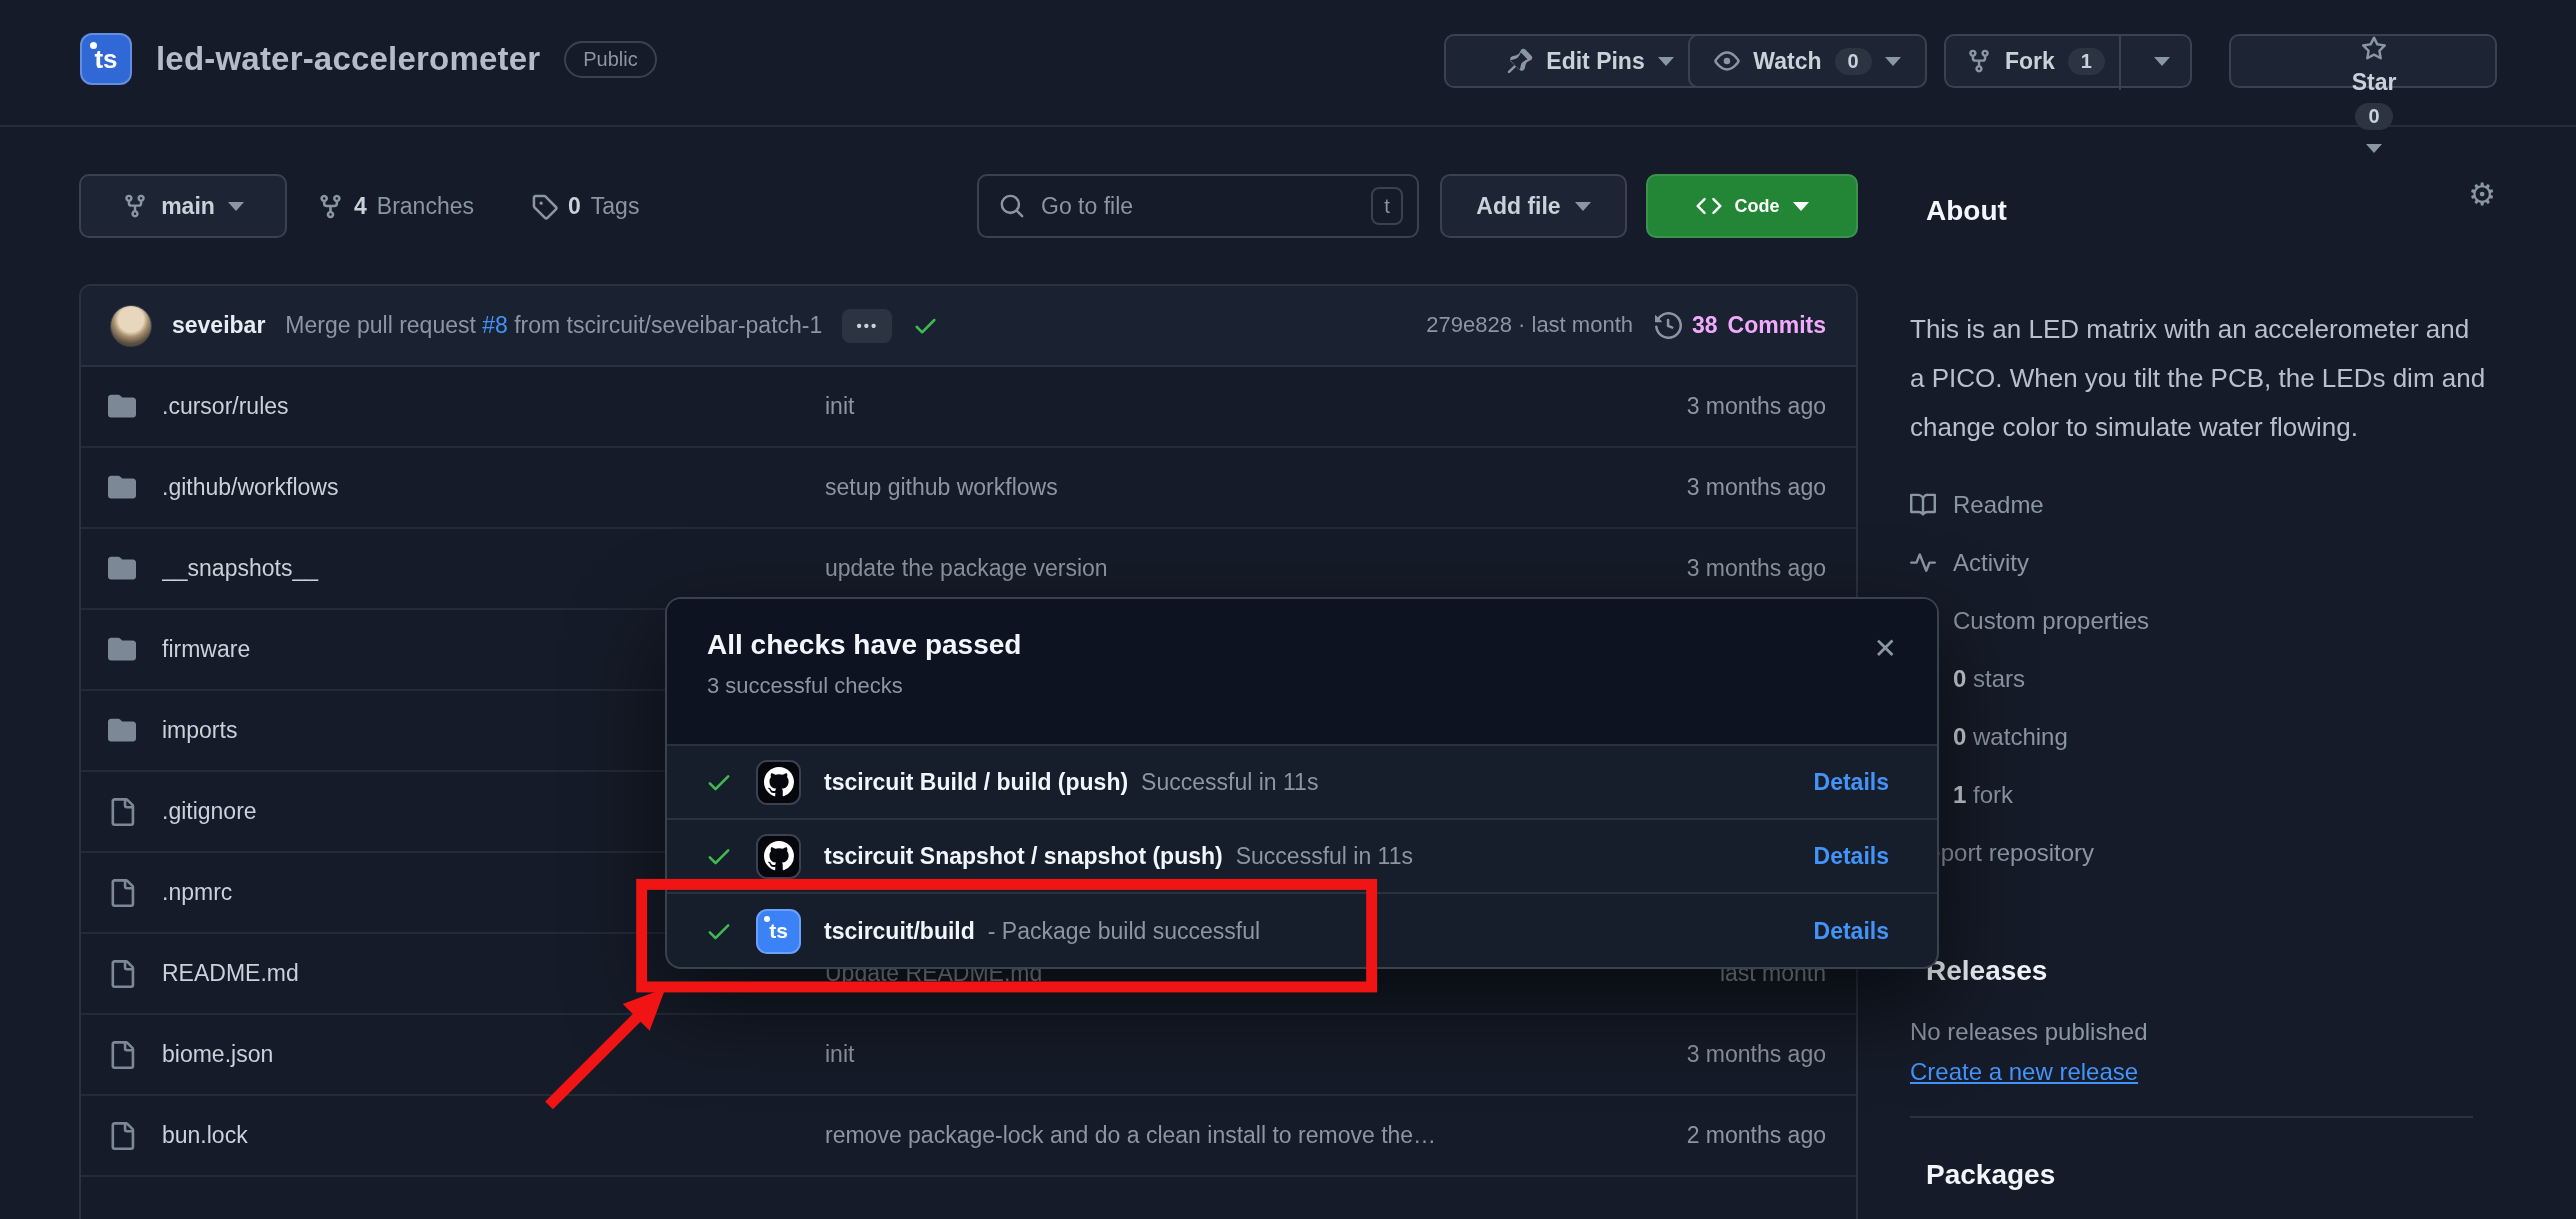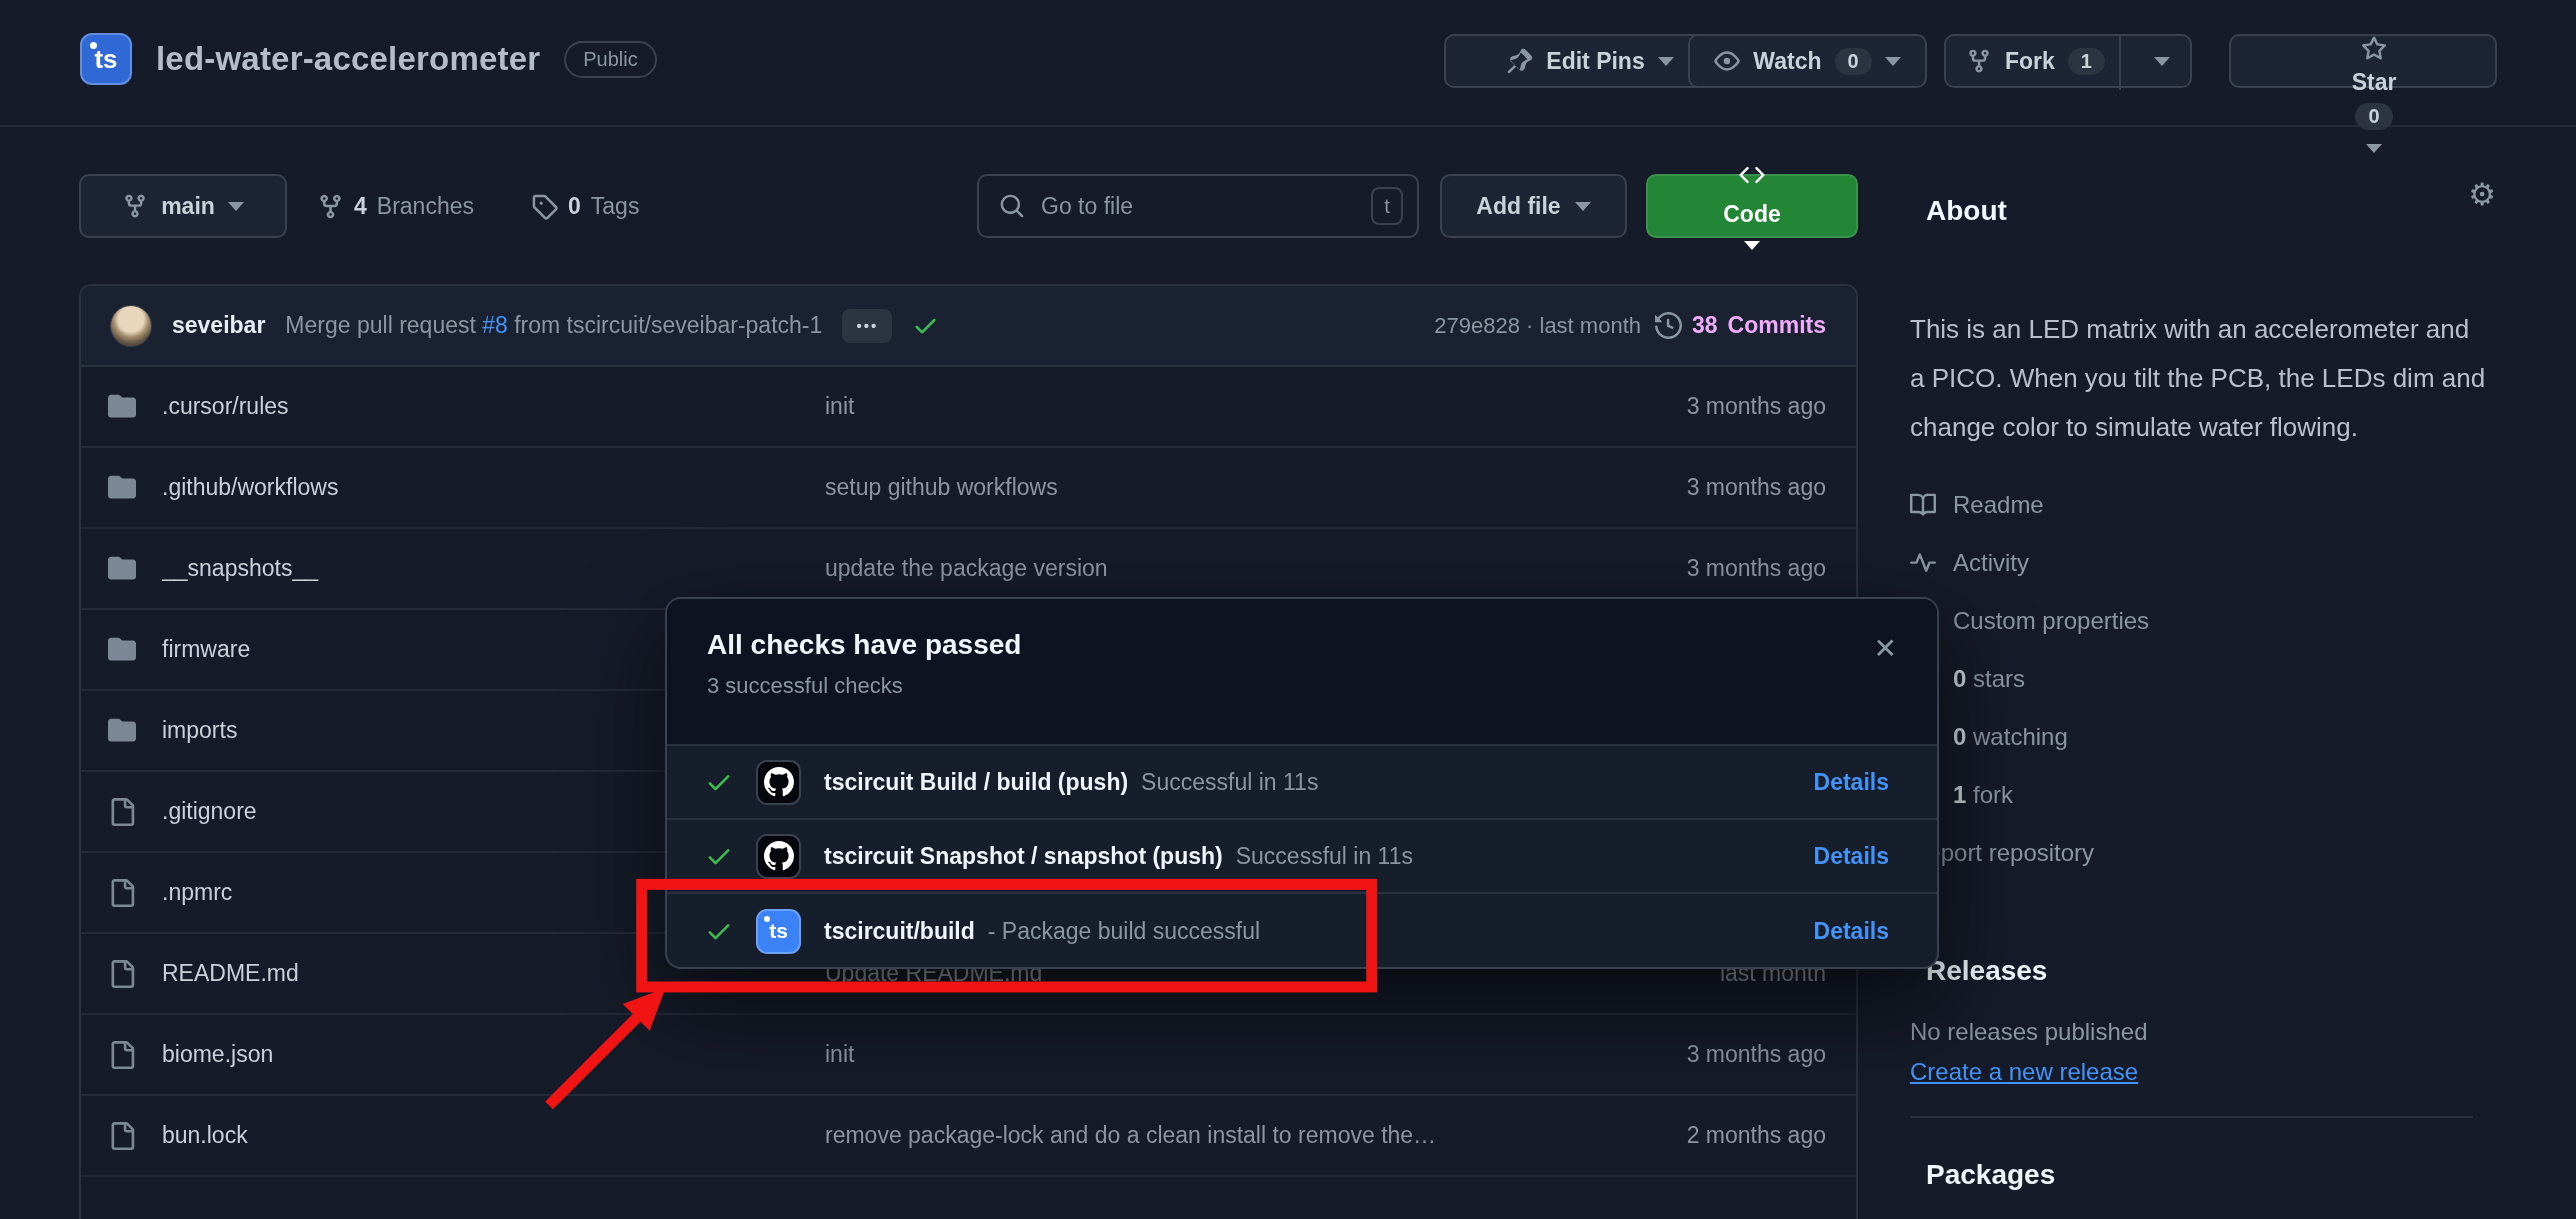--- a/index.html
+++ b/index.html
@@ -36,37 +36,37 @@
   .goto-file{left:977px;top:174px;width:442px;height:64px;border:2px solid #3a4250;border-radius:10px;
              padding:0 14px 0 20px;gap:14px;cursor:text;}
   .goto-file input{flex:1;background:transparent;border:none;outline:none;color:#c9d1d9;
                    font-size:23px;font-family:"Liberation Sans",sans-serif;min-width:0;}
   .goto-file input::placeholder{color:#8b96a3;}
   .kbd{border:2px solid #3a4250;border-radius:8px;width:32px;height:38px;display:flex;align-items:center;
        justify-content:center;font-size:20px;color:#8b96a3;flex:none;}
   .addfile-btn{left:1440px;top:174px;width:187px;height:64px;background:#1d2534;border:2px solid #3a4250;
                border-radius:10px;justify-content:center;gap:14px;font-size:23px;font-weight:bold;color:#c9d1d9;cursor:pointer;}
   .code-btn{left:1646px;top:174px;width:212px;height:64px;background:#238636;border:2px solid rgba(240,246,252,.12);
-            border-radius:10px;justify-content:center;gap:13px;font-size:23px;font-weight:bold;color:#fff;cursor:pointer;flex-direction:column;}
+            border-radius:10px;justify-content:center;gap:13px;font-size:18px;font-weight:bold;color:#fff;cursor:pointer;}
   .code-btn .caret{border-top-color:#fff;}
 
   
   .file-table{position:absolute;left:79px;top:284px;width:1779px;height:935px;border:2px solid #2a3240;
               border-bottom:none;border-radius:12px 12px 0 0;overflow:hidden;}
   .commit-bar{height:81px;background:#1a2130;border-bottom:2px solid #2a3240;display:flex;align-items:center;
               padding:0 30px 0 29px;gap:20px;font-size:23px;}
   .commit-avatar{width:42px;height:42px;border-radius:50%;flex:none;border:1px solid #3a4250;
                  background:radial-gradient(circle at 50% 34%, #e8d7bd 0 38%, #a78f6d 52%, #5d5142 72%, #3c352b 100%);}
   .commit-author{font-weight:bold;color:#e6edf3;cursor:pointer;}
   .commit-msg{color:#8b96a3;white-space:nowrap;}
   .commit-msg .prlink{color:#4493f8;cursor:pointer;}
   .ellipsis-pill{background:#2c3442;border-radius:8px;width:50px;height:34px;display:flex;align-items:center;
                  justify-content:center;color:#c9d1d9;letter-spacing:2px;font-size:15px;font-weight:bold;cursor:pointer;}
   .commit-check{color:#3fb950;cursor:pointer;display:flex;}
-  .commit-right{margin-left:auto;display:flex;align-items:center;gap:14px;}
+  .commit-right{margin-left:auto;display:flex;gap:22px;}
   .commit-sha{color:#8b96a3;font-size:22px;cursor:pointer;}
   .commits-count{display:flex;align-items:center;gap:10px;color:#f0abfc;font-weight:bold;font-size:23px;cursor:pointer;}
   .commits-count .icn{color:#8b96a3;}
   .frow{height:81px;border-bottom:2px solid #232a38;display:flex;align-items:center;padding:0 30px 0 27px;font-size:23px;}
   .frow .ficon{width:28px;color:#7d8896;margin-right:26px;flex:none;}
   .frow .fname{width:663px;color:#c9d1d9;cursor:pointer;white-space:nowrap;overflow:hidden;}
   .frow .fmsg{flex:1;color:#8d96a0;cursor:pointer;white-space:nowrap;overflow:hidden;}
   .frow .fdate{width:249px;text-align:right;color:#8d96a0;white-space:nowrap;}
 
   

